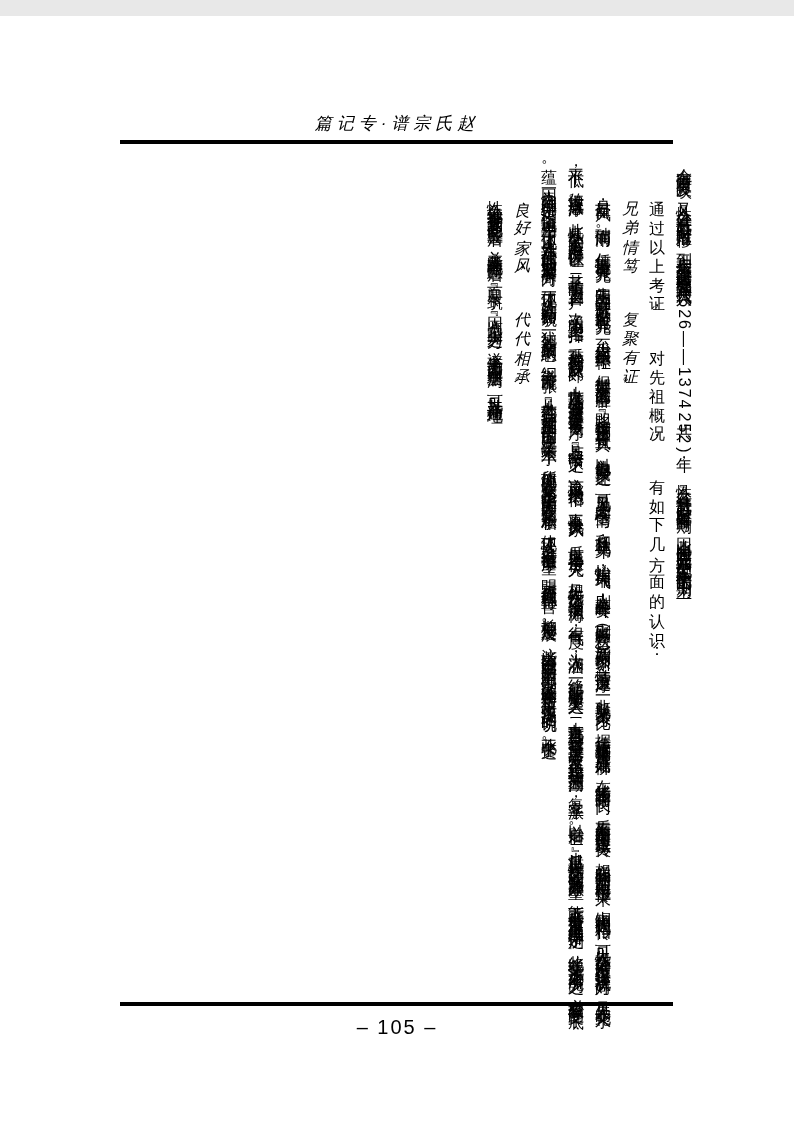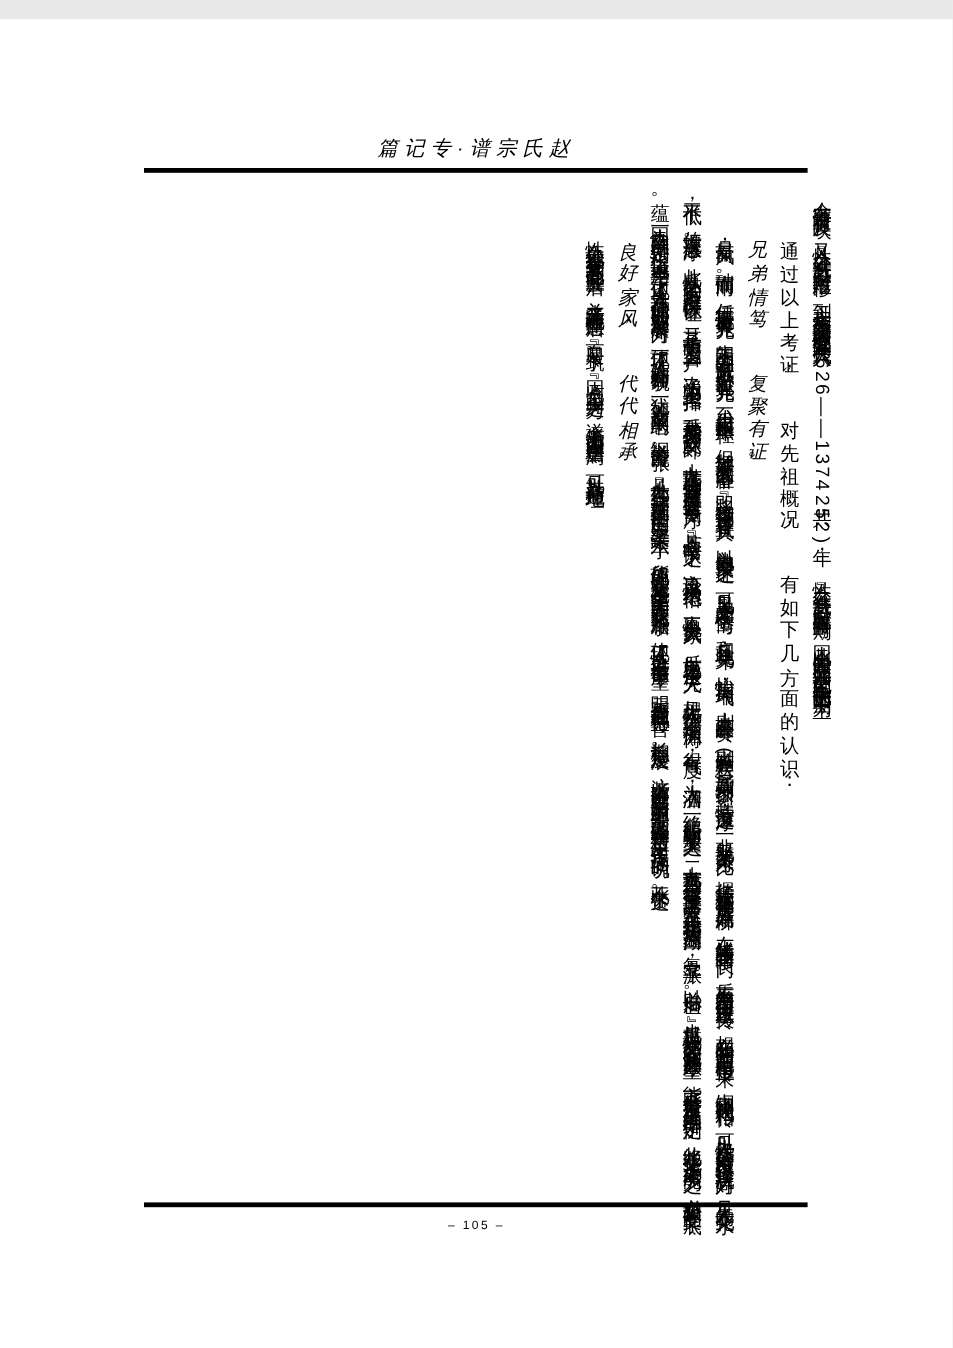--- a/index.html
+++ b/index.html
@@ -59,21 +59,21 @@
   .para-kai {
     letter-spacing: 19px;
     font-style: italic;
   }
   .page-number {
     position: absolute;
     top: 1000px;
     left: 0;
     width: 100%;
     text-align: center;
-    font-size: 10px;
+    font-size: 20px;
     letter-spacing: 2px;
   }
 </style>
 </head>
 <body>
 
 <div class="page">
 
   <div class="header-title">篇记专·谱宗氏赵</div>
 

